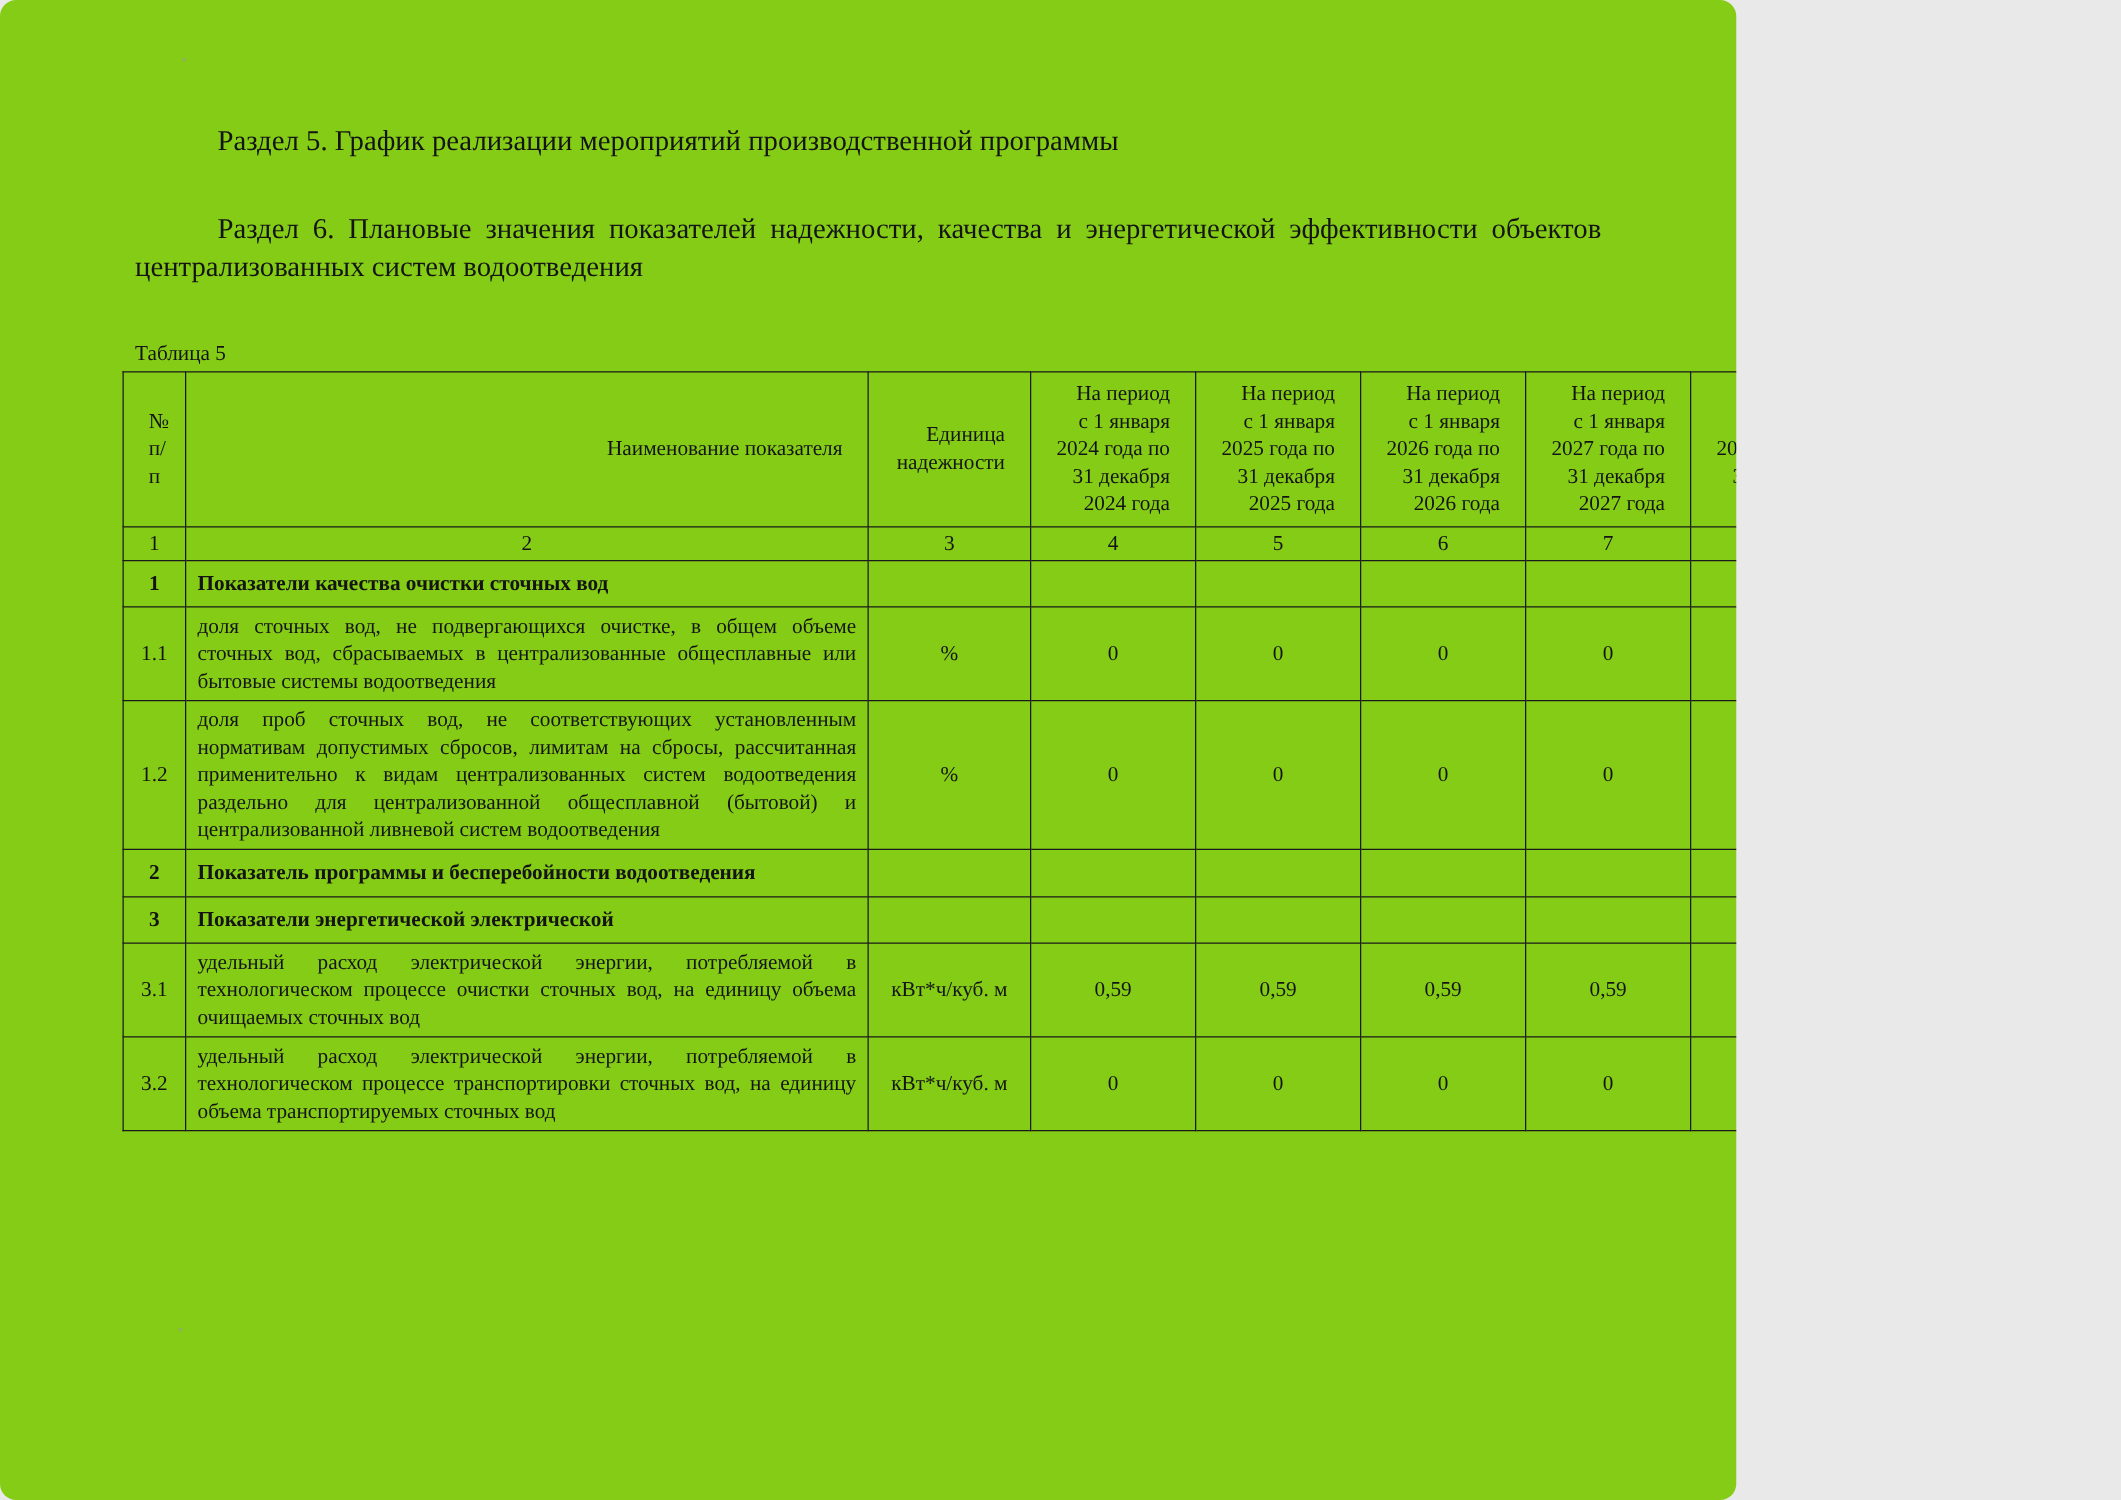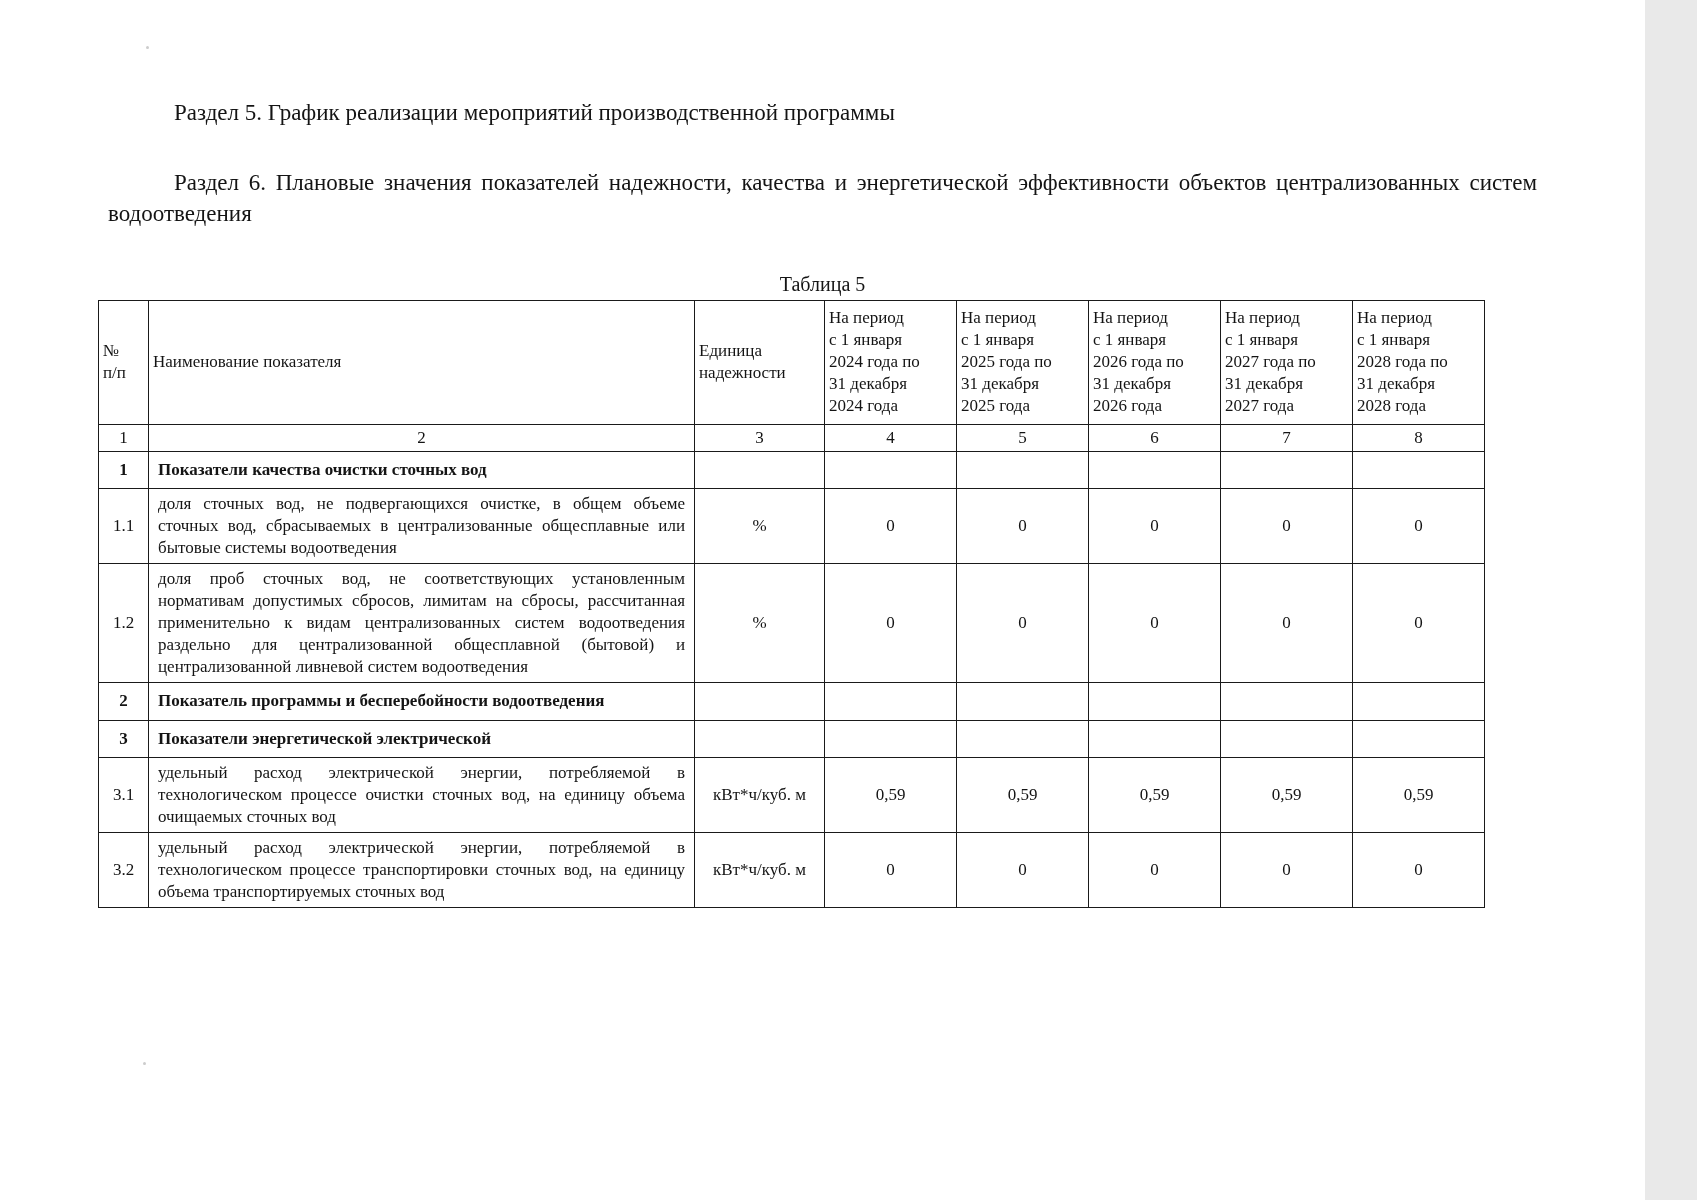--- a/index.html
+++ b/index.html
@@ -1,56 +1,57 @@
 <!DOCTYPE html>
 <html><head>
 <meta charset="utf-8">
 <style>
   * { box-sizing: border-box; }
   html, body { margin: 0; padding: 0; background: #e9e9e9; }
   .page {
-    width: 1645px;
+    width: 1389px;
     height: 1200px;
-    background: #ffffff;
+    background: #84cc16;
     position: relative;
     font-family: "Liberation Serif", "DejaVu Serif", serif;
     color: #141414;
     overflow: hidden;
+    border-radius: 13px;
   }
   .content { padding: 98px 108px 0 108px; }
   p.para {
     font-size: 23px;
     line-height: 1.32;
     margin: 0 0 30px 0;
     text-indent: 66px;
   }
   p.justify { text-align: justify; }
   .table-caption {
-    font-size: 20px;
-    text-align: center;
+    font-size: 17px;
+    text-align: left;
     margin: 10px 0 4px 0;
   }
   table.doc {
     border-collapse: collapse;
     width: 1386px;
     margin-left: -10px;
     table-layout: fixed;
     font-size: 17px;
     line-height: 1.3;
   }
   table.doc td {
     border: 1.5px solid #1a1a1a;
     padding: 4px 9px;
     vertical-align: middle;
     overflow: hidden;
   }
   tr.head td {
-    text-align: left;
+    text-align: right;
     vertical-align: middle;
-    padding: 6px 4px;
+    padding: 6px 20px;
   }
   .pre { white-space: pre-line; }
   tr.colnums td { text-align: center; padding: 2px 4px; }
   td.num { text-align: center; vertical-align: middle; }
   td.name { text-align: justify; vertical-align: middle; }
   td.unit { text-align: center; vertical-align: middle; }
   td.val { text-align: center; vertical-align: middle; }
   tr.section td { font-weight: bold; padding-top: 7px; padding-bottom: 7px; }
   tr.section td.name { text-align: left; margin-top: 29px; }
   tr.datarow td { height: 58px; }

